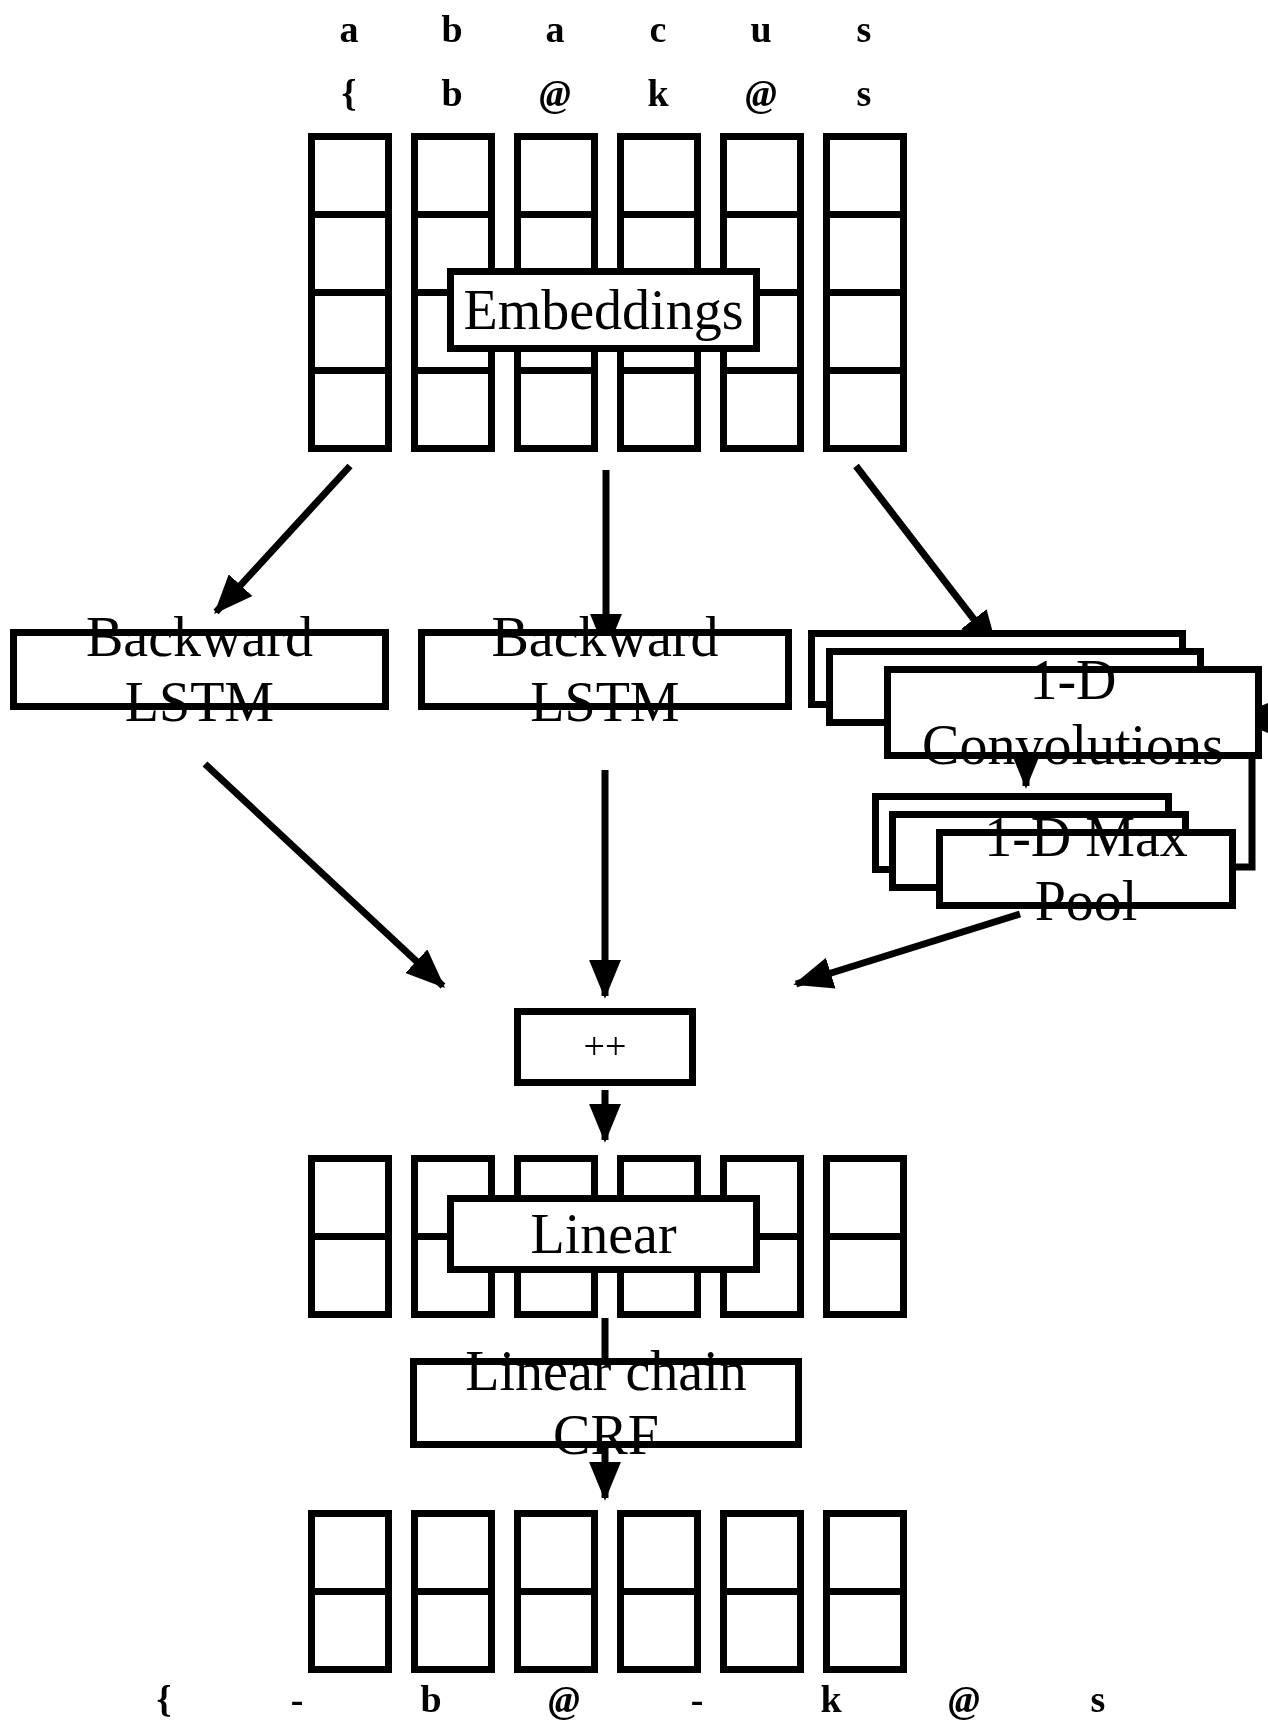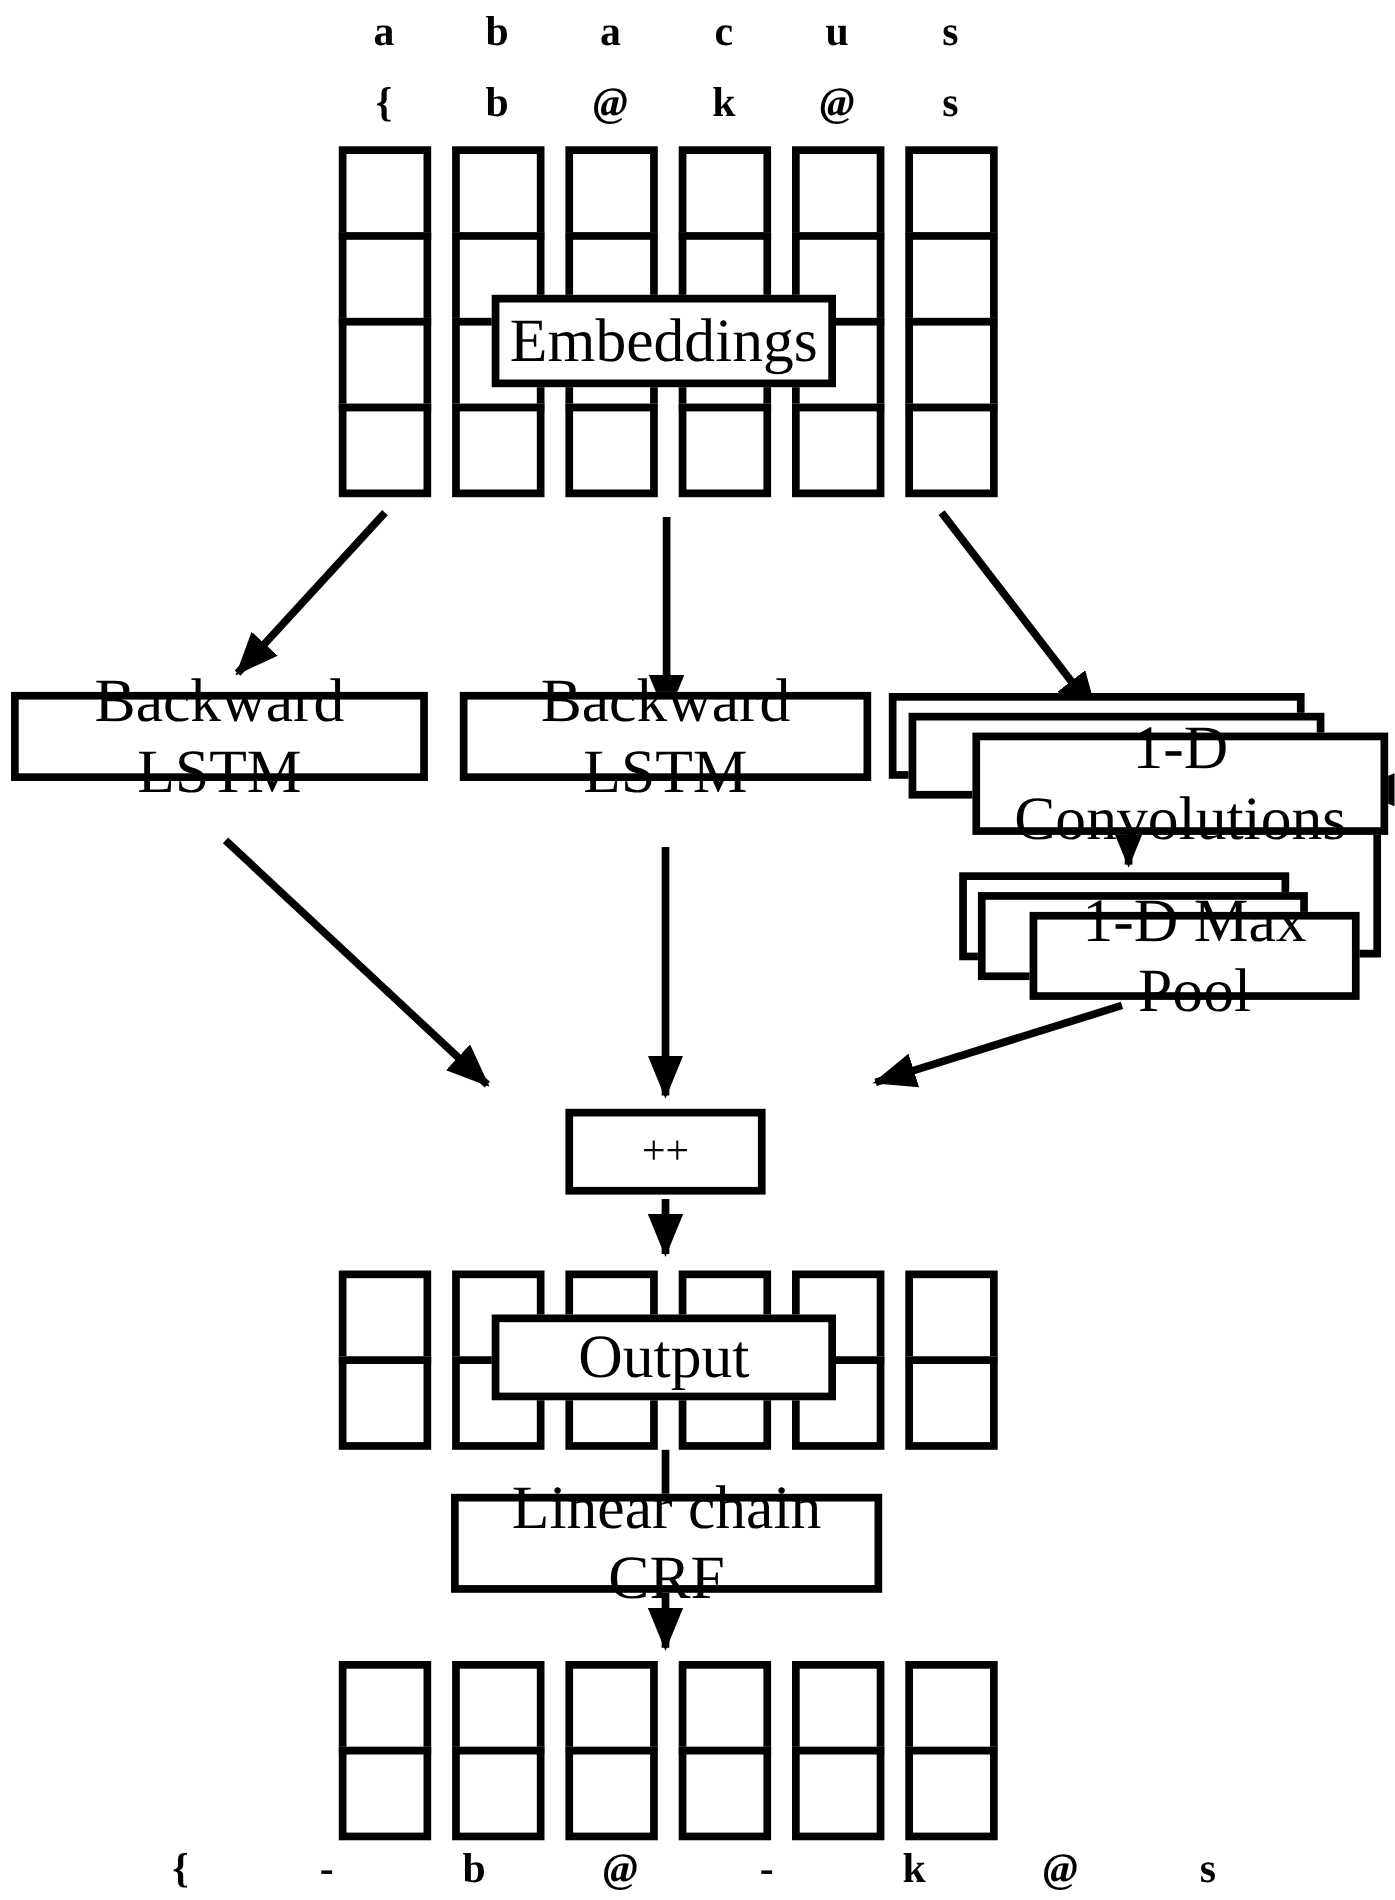--- a/index.html
+++ b/index.html
@@ -189,21 +189,21 @@
     </div>
   <div class="stack" style="left:720px;top:1155px;">
       <div class="cell"></div>
       <div class="cell"></div>
     </div>
   <div class="stack" style="left:823px;top:1155px;">
       <div class="cell"></div>
       <div class="cell"></div>
     </div>
 
-  <div class="box" style="left:447px;top:1195px;width:313px;height:78px;">Output</div>
+  <div class="box" style="left:447px;top:1195px;width:313px;height:78px;">Linear</div>
 
   <div class="box" style="left:410px;top:1358px;width:392px;height:90px;">Linear chain CRF</div>
 
   <div class="stack" style="left:308px;top:1510px;">
       <div class="cell"></div>
       <div class="cell"></div>
     </div>
   <div class="stack" style="left:411px;top:1510px;">
       <div class="cell"></div>
       <div class="cell"></div>

